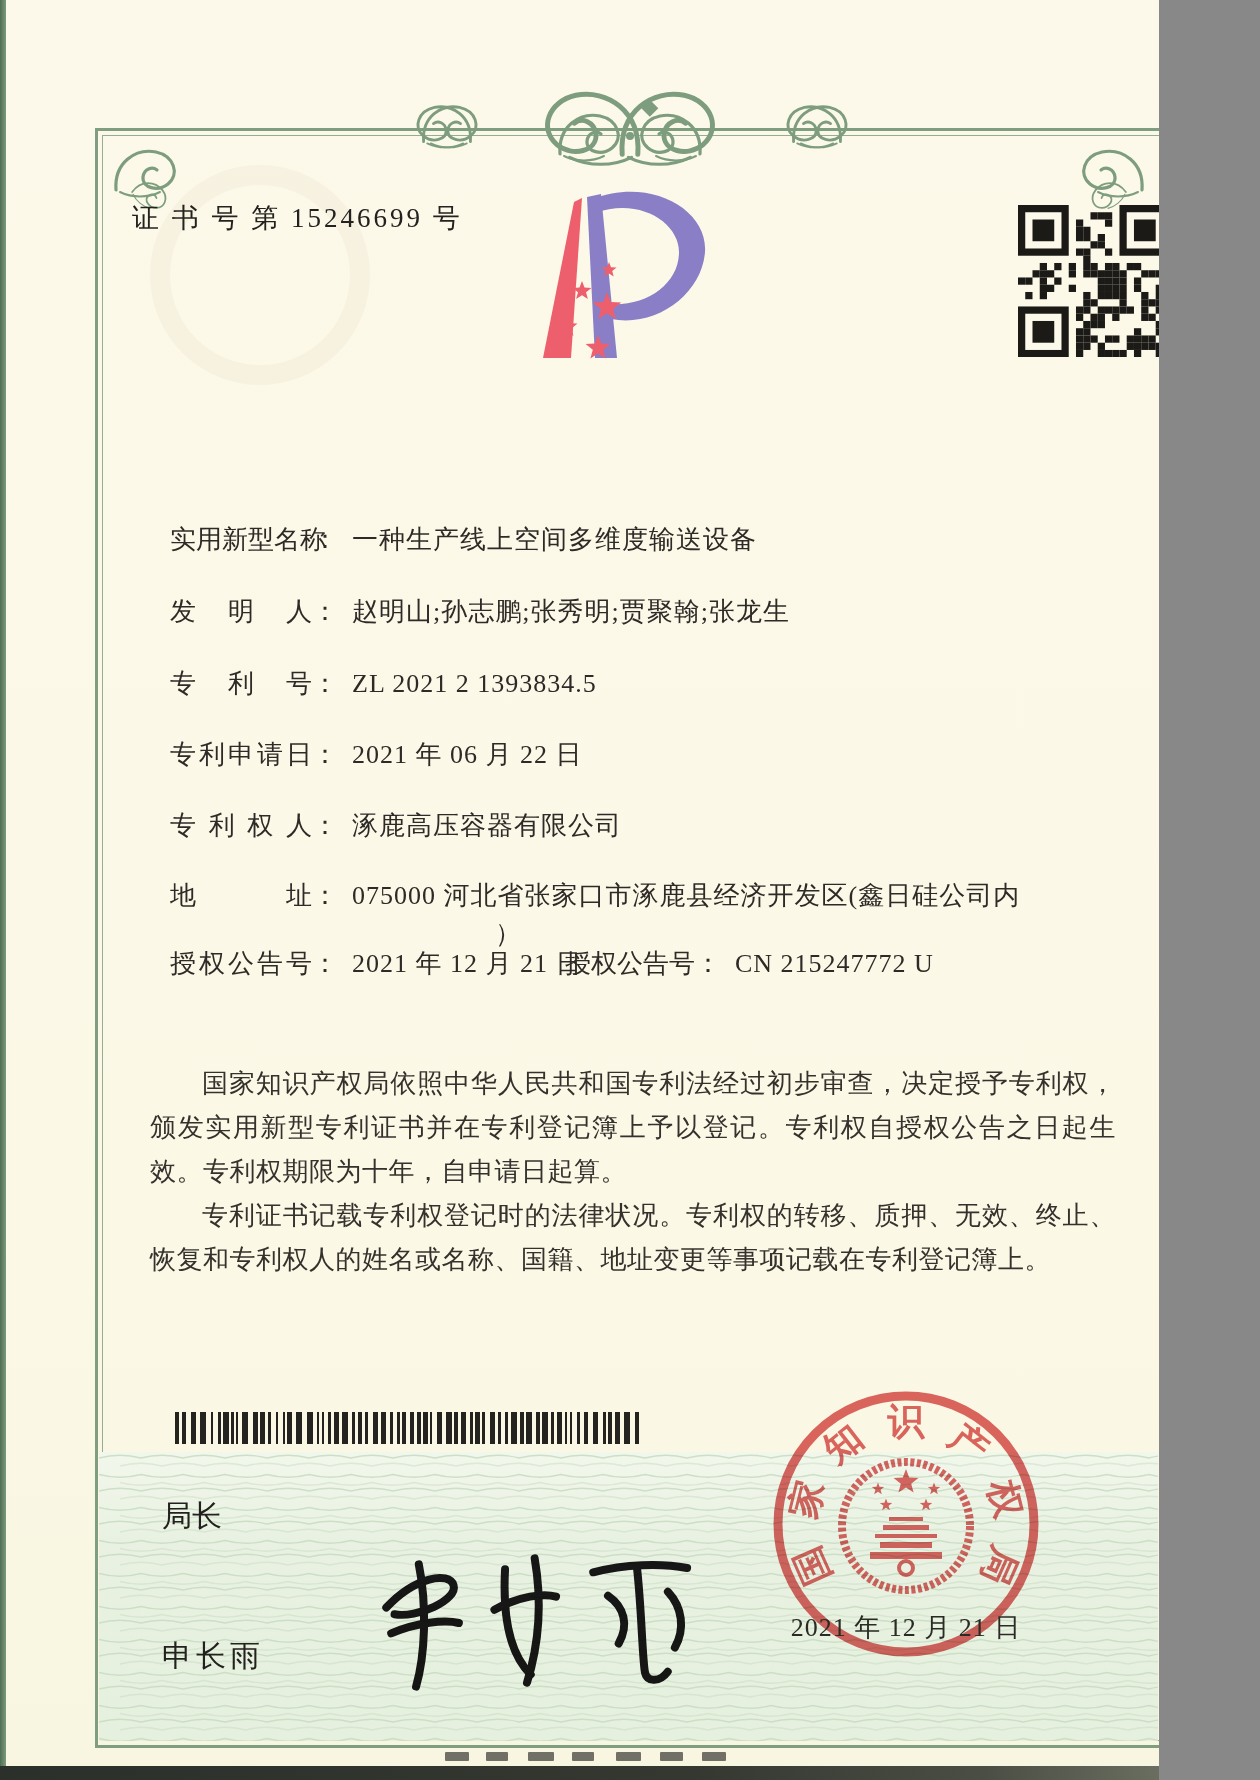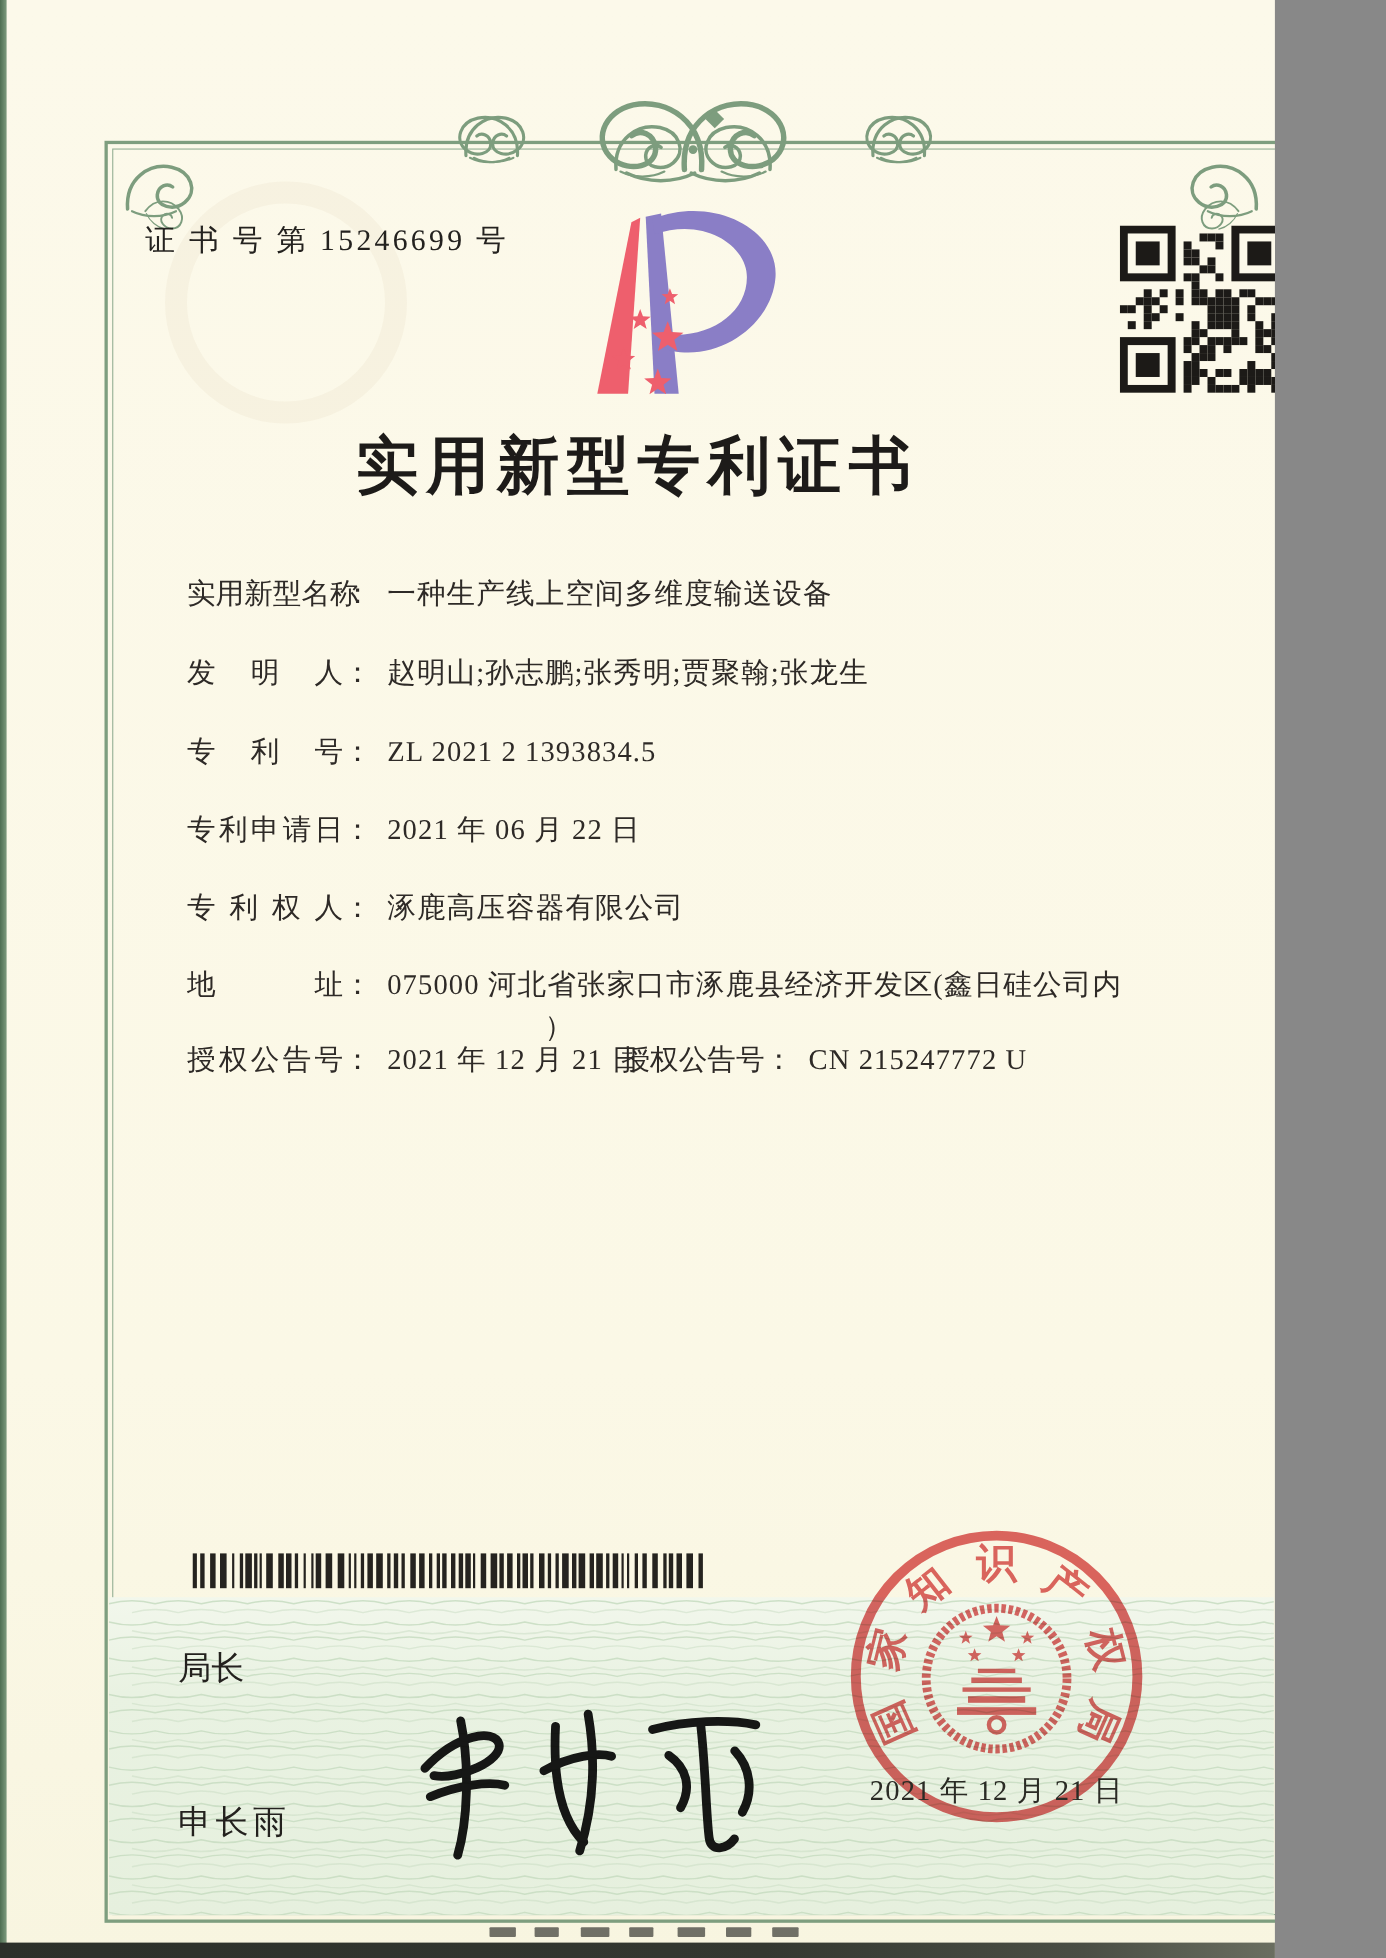--- a/index.html
+++ b/index.html
@@ -245,21 +245,20 @@
       <rect x="7.2" y="7.2" width="36" height="36" fill="#fcf9ea"></rect>
       <rect x="14.4" y="14.4" width="21.6" height="21.6" fill="#1c1a17"></rect>
       <rect x="100.8" y="0" width="50.4" height="50.4" fill="#1c1a17"></rect>
       <rect x="108" y="7.2" width="36" height="36" fill="#fcf9ea"></rect>
       <rect x="115.2" y="14.4" width="21.6" height="21.6" fill="#1c1a17"></rect>
       <rect x="0" y="100.8" width="50.4" height="50.4" fill="#1c1a17"></rect>
       <rect x="7.2" y="108" width="36" height="36" fill="#fcf9ea"></rect>
       <rect x="14.4" y="115.2" width="21.6" height="21.6" fill="#1c1a17"></rect>
     </svg>
 
-  <div class="doc-title">实用新型专利证书</div>
 
   <div class="fields">
     <div class="frow" style="top:522px">
       <span class="lbl">实用新型名称</span><span class="colon">：</span><span class="val">一种生产线上空间多维度输送设备</span>
     </div>
     <div class="frow" style="top:594px">
       <span class="lbl">发明人</span><span class="colon">：</span><span class="val">赵明山;孙志鹏;张秀明;贾聚翰;张龙生</span>
     </div>
     <div class="frow" style="top:666px">
       <span class="lbl">专利号</span><span class="colon">：</span><span class="val">ZL 2021 2 1393834.5</span>
@@ -275,20 +274,24 @@
     </div>
     <div class="addr2">）</div>
     <div class="frow" style="top:946px">
       <span class="lbl">授权公告号</span><span class="colon">：</span><span class="val">2021 年 12 月 21 日</span>
       <span class="grant-right">
         <span class="lbl">授权公告号</span><span class="colon">：</span><span class="val">CN 215247772 U</span>
       </span>
     </div>
   </div>
 
+  <div class="body-text">
+    <p>国家知识产权局依照中华人民共和国专利法经过初步审查，决定授予专利权，颁发实用新型专利证书并在专利登记簿上予以登记。专利权自授权公告之日起生效。专利权期限为十年，自申请日起算。</p>
+    <p>专利证书记载专利权登记时的法律状况。专利权的转移、质押、无效、终止、恢复和专利权人的姓名或名称、国籍、地址变更等事项记载在专利登记簿上。</p>
+  </div>
 
   <svg class="barcode" viewBox="0 0 468 32" id="barcodeSvg">
       <rect x="0" y="0" width="4" height="32" fill="#25231f"></rect>
       <rect x="7" y="0" width="4" height="32" fill="#25231f"></rect>
       <rect x="16" y="0" width="5" height="32" fill="#25231f"></rect>
       <rect x="25" y="0" width="6" height="32" fill="#25231f"></rect>
       <rect x="36" y="0" width="2" height="32" fill="#25231f"></rect>
       <rect x="43" y="0" width="3" height="32" fill="#25231f"></rect>
       <rect x="48" y="0" width="6" height="32" fill="#25231f"></rect>
       <rect x="56" y="0" width="3" height="32" fill="#25231f"></rect>

